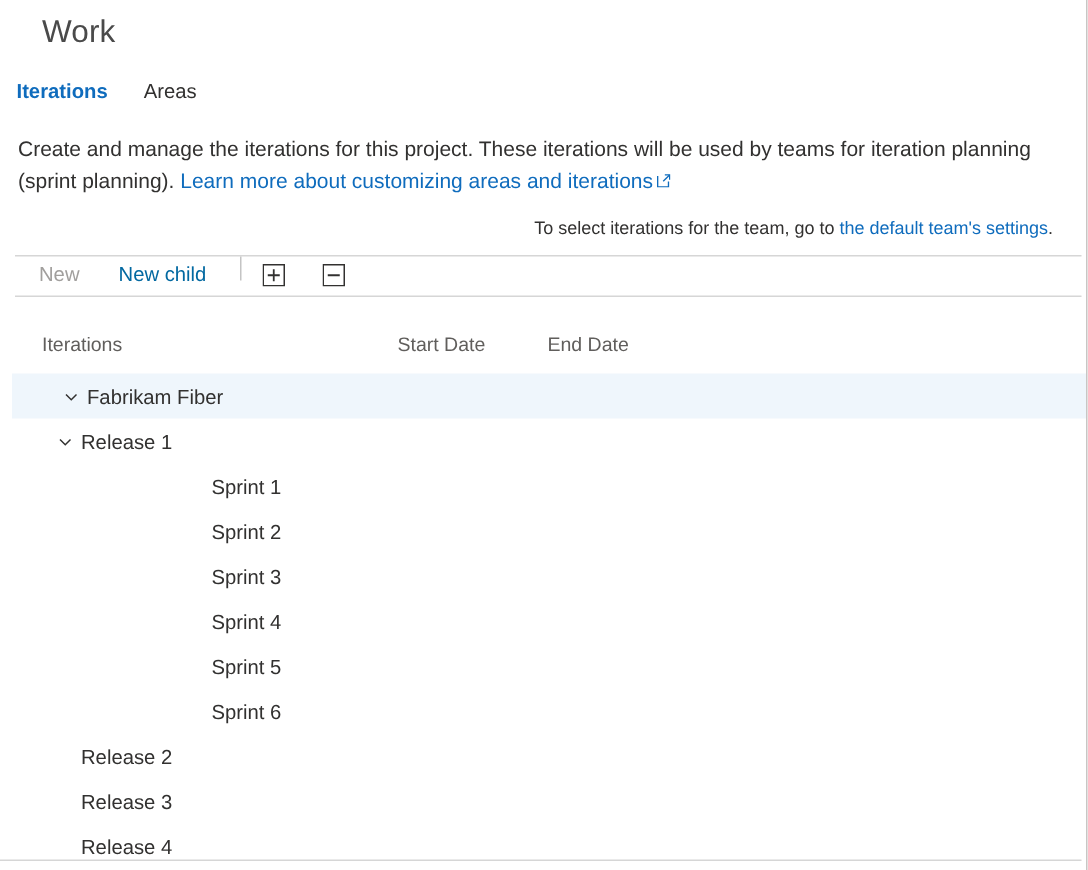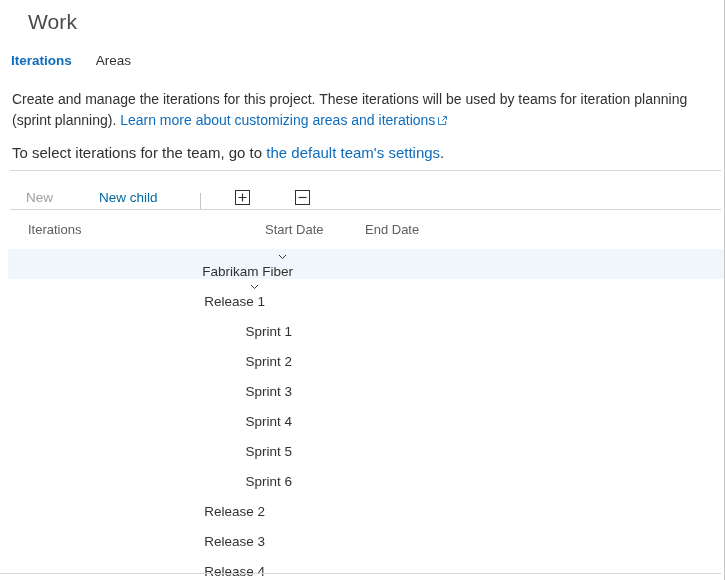--- a/index.html
+++ b/index.html
@@ -67,23 +67,24 @@
     width: 690px;
     font-size: 14px;
     line-height: 21px;
     color: #323130;
   }
   .desc2 {
     position: absolute;
     left: 12px;
     top: 142px;
     width: 690px;
-    font-size: 15px;
+    font-size: 12px;
     line-height: 21px;
     color: #323130;
+    text-align: right;
   }
   a.link {
     color: #0f6cbd;
     text-decoration: none;
     cursor: pointer;
   }
   .ext-icon {
     display: inline-block;
     width: 9px;
     height: 9px;
@@ -92,27 +93,26 @@
     position: relative;
   }
   .ext-icon svg { display: block; }
 
   
   .toolbar {
     position: absolute;
     left: 10px;
     right: 3px;
     top: 170px;
-    height: 40px;
+    height: 28px;
     border-top: 1px solid #d6d6d6;
     border-bottom: 1px solid #d6d6d6;
     display: flex;
-    align-items: flex-end;
+    align-items: flex-start;
     box-sizing: border-box;
-    gap: 20px;
   }
   .tb-btn {
     font-size: 13.5px;
     color: #0369a1;
     padding: 4px 10px;
     margin-left: 6px;
     background: none;
     border: none;
     font-family: inherit;
     cursor: pointer;
@@ -174,24 +174,23 @@
     cursor: pointer;
   }
   .row.selected {
     background: #eff6fc;
     margin-left: 8px;
   }
   .row.selected .cell-name { padding-left: 12px; }
   .row .cell-name {
     width: 265px;
     display: flex;
-    align-items: flex-end;
+    align-items: center;
     box-sizing: border-box;
     padding-left: 20px;
-    flex-direction: column;
   }
   .row .cell-start { width: 100px; }
   .row .cell-end   { width: 180px; }
 
   .chev {
     width: 14px;
     height: 14px;
     margin-right: 4px;
     flex: 0 0 auto;
     display: flex;

